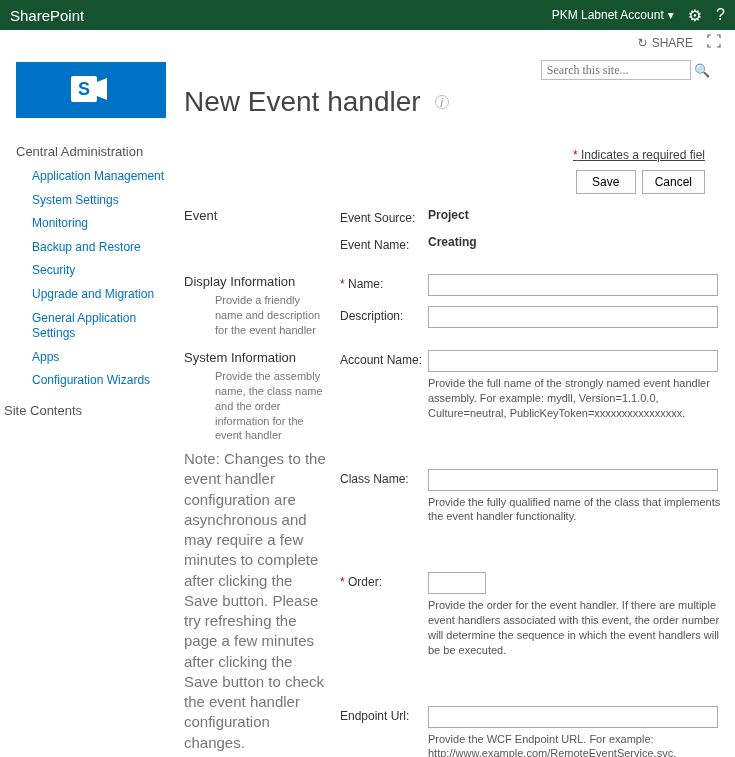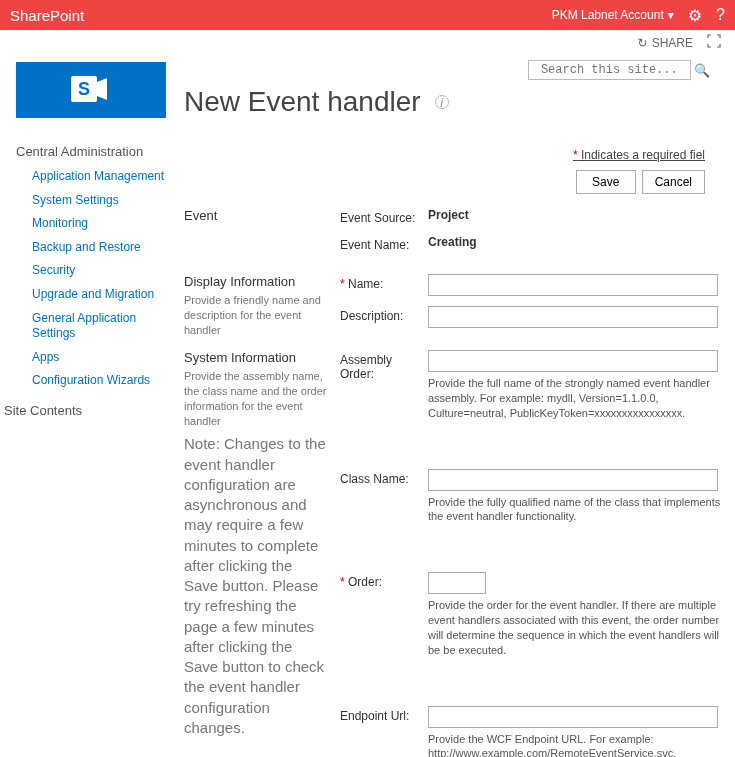--- a/index.html
+++ b/index.html
@@ -5,21 +5,21 @@
   * { box-sizing: border-box; }
   body {
     margin: 0;
     font-family: "Segoe UI", Tahoma, sans-serif;
     font-size: 13px;
     color: #444;
     background: #fff;
     width: 735px;
   }
   .ribbon {
-    background: #ef4444;
+    background: #14532d;
     color: #fff;
     height: 30px;
     display: flex;
     align-items: center;
     padding: 0 10px;
     justify-content: space-between;
   }
   .ribbon-left {
     font-size: 15px;
     font-weight: 400;
@@ -101,27 +101,26 @@
     padding-left: 6px;
   }
   .search-row {
     display: flex;
     justify-content: flex-end;
     padding: 4px 14px 0 0;
     align-items: center;
     gap: 4px;
   }
   .search-box {
-    width: 163px;
+    width: 150px;
     height: 20px;
     border: 1px solid #bbb;
     font-size: 12px;
     padding: 1px 5px;
-    font-family: Liberation Mono, monospace;
-    text-align: center;
+    font-family: Liberation Serif, serif;
   }
   .search-icon {
     color: #0072c6;
     font-size: 13px;
     cursor: pointer;
   }
   .page-title {
     font-size: 28px;
     font-weight: 200;
     color: #444;
@@ -178,20 +177,21 @@
   }
   .section-title {
     font-size: 13px;
     color: #333;
     margin-bottom: 4px;
   }
   .section-desc {
     font-size: 11px;
     color: #777;
     line-height: 1.35;
+    margin-left: 31px;
   }
   .section-note {
     font-size: 15px;
     color: #777;
     line-height: 1.35;
     margin-top: 6px;
   }
   .field-rows {
     flex: 1;
   }
@@ -339,21 +339,21 @@
     </div>
 
     <div class="form-section">
       <div class="section-info">
         <div class="section-title">System Information</div>
         <div class="section-desc">Provide the assembly name, the class name and the order information for the event handler</div>
         <div class="section-note">Note: Changes to the event handler configuration are asynchronous and may require a few minutes to complete after clicking the Save button. Please try refreshing the page a few minutes after clicking the Save button to check the event handler configuration changes.</div>
       </div>
       <div class="field-rows">
         <div class="field-row">
-          <div class="field-label">Assembly Order:</div>
+          <div class="field-label">Account Name:</div>
           <div class="field-value">
             <input class="field-input" type="text" style="">
             <div class="field-help">Provide the full name of the strongly named event handler assembly. For example: mydll, Version=1.1.0.0, Culture=neutral, PublicKeyToken=xxxxxxxxxxxxxxxx.</div>
           </div>
         </div>
         <div class="spacer-tall"></div>
         <div class="field-row">
           <div class="field-label">Class Name:</div>
           <div class="field-value">
             <input class="field-input" type="text" style="">

